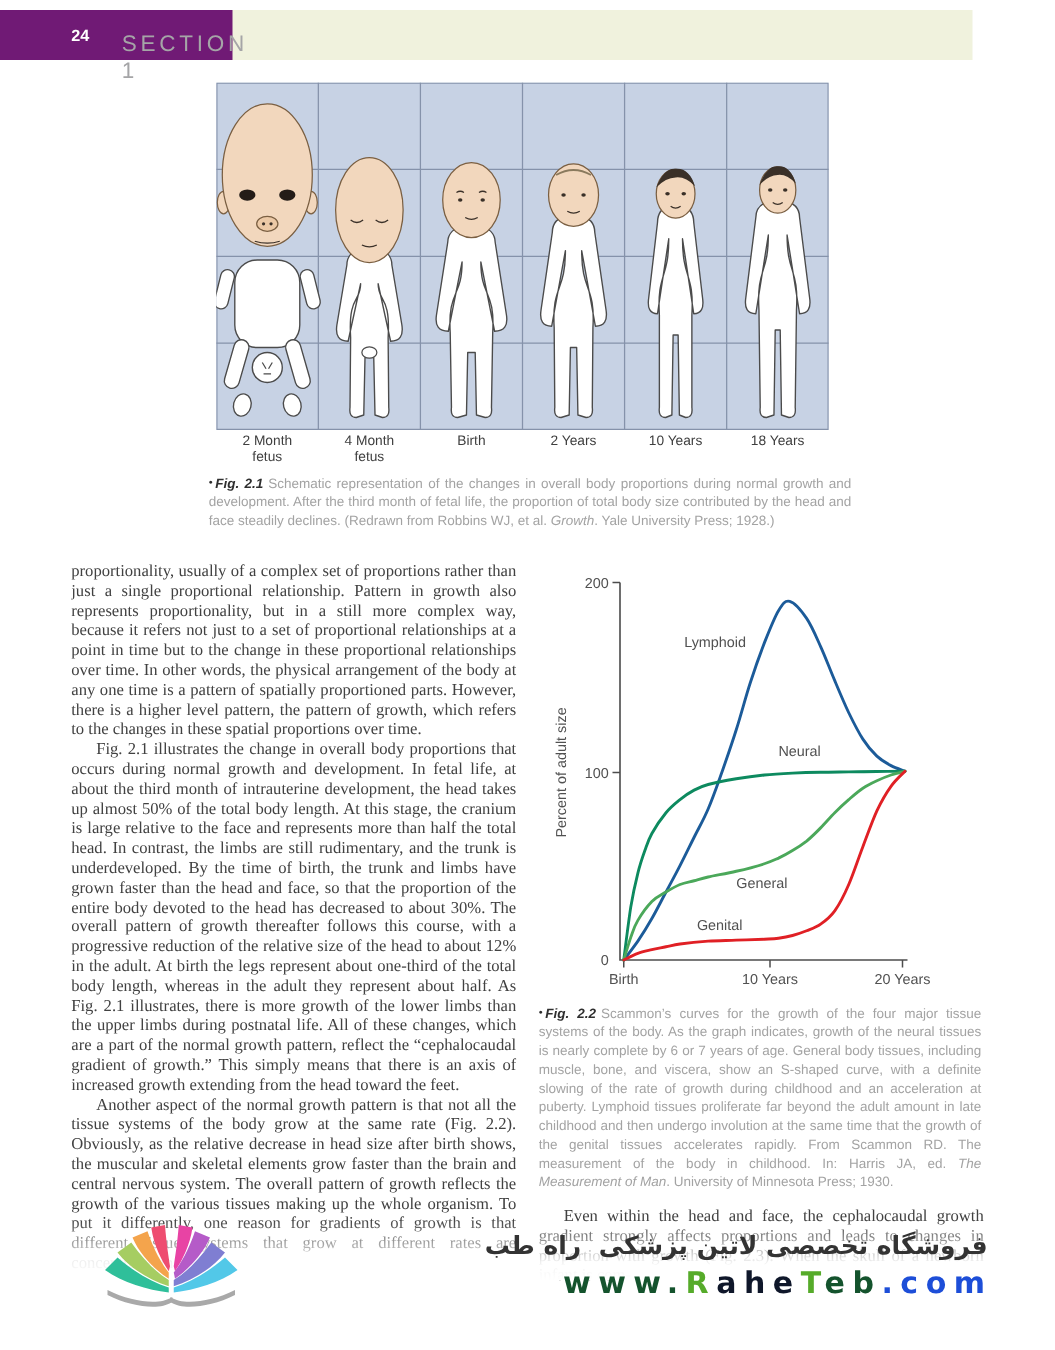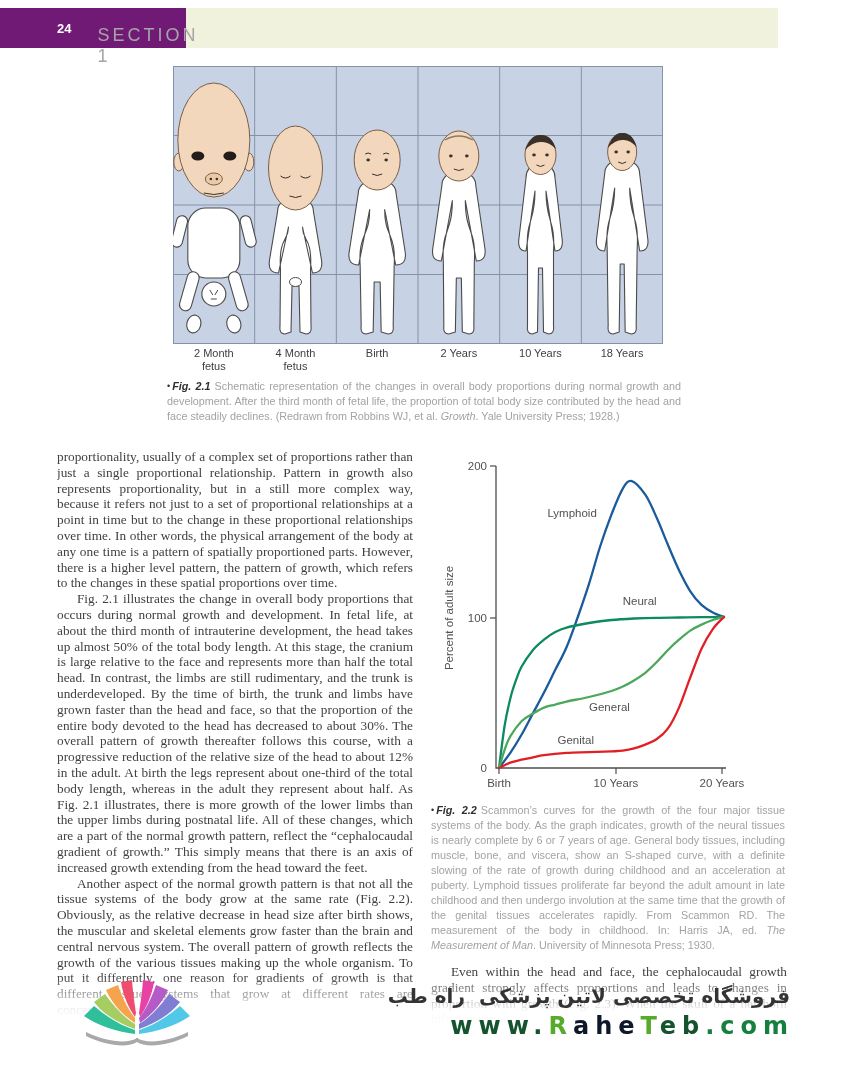--- a/index.html
+++ b/index.html
@@ -267,16 +267,16 @@
       <path d="M63 53 C48 48 32 39 22 26 L33 18 C43 32 53 42 63 48 Z" fill="#a6cd62"></path>
       <path d="M63 47 C52 40 40 28 34 14 L46 9 C51 24 58 36 63 42 Z" fill="#f4a44c"></path>
       <path d="M63 41 C57 32 51 20 49 6 L60 4 C61 18 63 30 64 37 Z" fill="#ee4d70"></path>
 
       <path d="M67 37 C68 30 70 18 71 4 L82 6 C80 20 74 32 68 41 Z" fill="#e843a4"></path>
       <path d="M67 42 C72 36 79 24 84 9 L96 14 C90 28 78 40 68 47 Z" fill="#b55bc8"></path>
       <path d="M67 48 C77 42 87 32 97 18 L108 26 C98 39 82 48 67 53 Z" fill="#7f7ed2"></path>
       <path d="M67 54 C80 50 94 42 108 30 L118 40 C104 50 84 56 67 58 Z" fill="#52c8e8"></path>
     </svg>
     <div class="store-fa">فروشگاه تخصصی لاتین پزشکی  راه طب</div>
-    <div class="url" id="site-url"><span style="color: #14532d;">www.</span><span style="color: rgb(86, 171, 42);">R</span><span style="color: #0f172a;">ahe</span><span style="color: rgb(86, 171, 42);">T</span><span style="color: #14532d;">eb</span><span style="color: #15803d;">.com</span></div>
+    <div class="url" id="site-url"><span style="color: #14532d;">www.</span><span style="color: rgb(86, 171, 42);">R</span><span style="color: #0f172a;">ahe</span><span style="color: rgb(86, 171, 42);">T</span><span style="color: #14532d;">eb</span><span style="color: #1d4ed8;">.com</span></div>
   </div>
 
 </div>
 
 </body></html>

